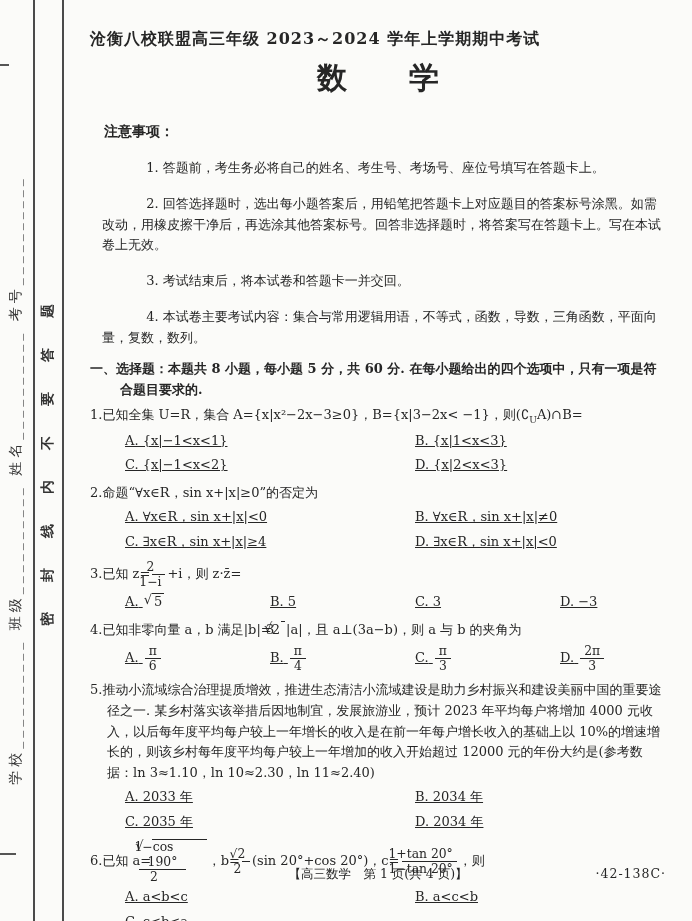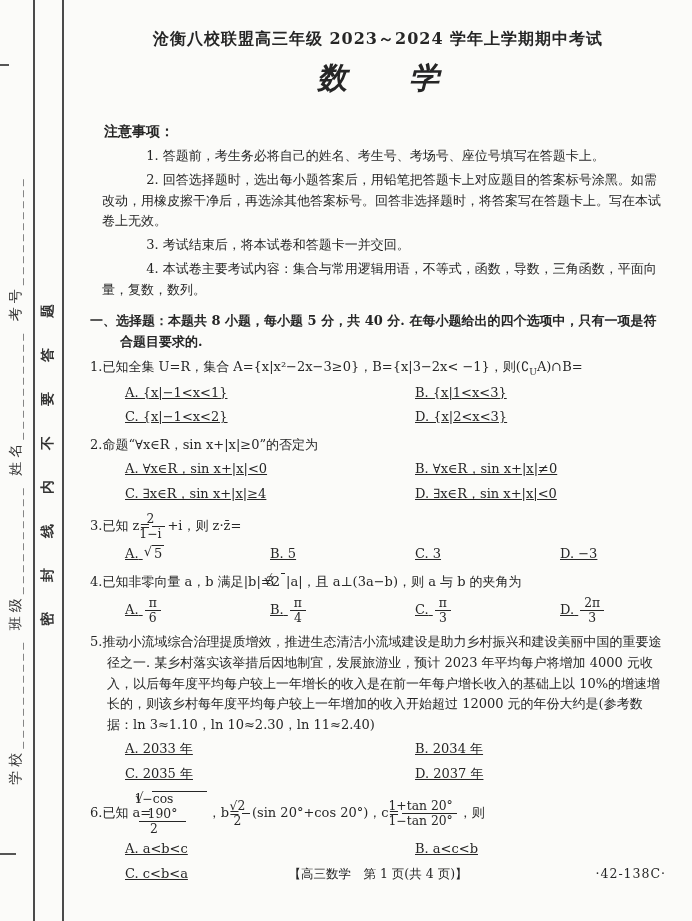--- a/index.html
+++ b/index.html
@@ -34,26 +34,26 @@
   }
   .fold{position:absolute;left:0;height:2px;background:#555;}
   #fold-top{top:64px;width:9px;}
   #fold-bottom{top:853px;width:16px;}
   
   #main{
     position:absolute;left:90px;right:26px;top:0;
     padding-top:26px;
     font-size:13px;line-height:1.6;
   }
-  #exam-title{margin:0;font-size:16px;font-weight:700;text-align:center;letter-spacing:1px;}
+  #exam-title{margin:0;font-size:16px;font-weight:700;text-align:left;letter-spacing:1px;}
   #subject-title{margin:2px 0 0;font-size:30px;font-weight:700;text-align:center;
-    letter-spacing:62px;padding-left:62px;font-style:italic;}
+    letter-spacing:62px;padding-left:62px;}
   #notice{margin-top:18px;}
   #notice-heading{margin:0 0 1px 14px;font-size:14px;font-weight:700;}
-  .notice-item{margin:4px 0 0 12px;text-indent:3.4em;line-height:1.56;}
+  .notice-item{margin:16px 0 0 12px;text-indent:3.4em;line-height:1.56;}
   #section-header{margin-top:11px;font-weight:700;padding-left:30px;text-indent:-30px;}
   .question{margin-top:5px;}
   .stem{padding-left:17px;text-indent:-17px;}
   .opts{display:grid;padding-left:35px;margin-top:1px;text-decoration:underline;}
   .cols2{grid-template-columns:290px 1fr;}
   .cols4{grid-template-columns:145px 145px 145px 1fr;}
   .opt{padding:2px 0;}
   
   .frac{display:inline-block;vertical-align:middle;text-align:center;line-height:1.15;font-size:.95em;margin:0 2px;}
   .frac .fn{display:block;padding:0 4px;border-bottom:1px solid #262626;}
@@ -85,21 +85,21 @@
     <h2 id="subject-title">数学</h2>
 
     <div id="notice">
       <h3 id="notice-heading">注意事项：</h3>
       <p class="notice-item">1. 答题前，考生务必将自己的姓名、考生号、考场号、座位号填写在答题卡上。</p>
       <p class="notice-item">2. 回答选择题时，选出每小题答案后，用铅笔把答题卡上对应题目的答案标号涂黑。如需改动，用橡皮擦干净后，再选涂其他答案标号。回答非选择题时，将答案写在答题卡上。写在本试卷上无效。</p>
       <p class="notice-item">3. 考试结束后，将本试卷和答题卡一并交回。</p>
       <p class="notice-item">4. 本试卷主要考试内容：集合与常用逻辑用语，不等式，函数，导数，三角函数，平面向量，复数，数列。</p>
     </div>
 
-    <div id="section-header">一、选择题：本题共 8 小题，每小题 5 分，共 40 分. 在每小题给出的四个选项中，只有一项是符合题目要求的.</div>
+    <div id="section-header">一、选择题：本题共 8 小题，每小题 5 分，共 60 分. 在每小题给出的四个选项中，只有一项是符合题目要求的.</div>
 
     <div class="question">
       <div class="stem"><span>1.</span><span>已知全集 U=R，集合 A={x|x²−2x−3≥0}，B={x|3−2x&lt; −1}，则(∁</span><sub class="csub">U</sub><span>A)∩B=</span></div>
       <div class="opts cols2">
         <div class="opt">A. {x|−1&lt;x&lt;1}</div>
         <div class="opt">B. {x|1&lt;x&lt;3}</div>
         <div class="opt">C. {x|−1&lt;x&lt;2}</div>
         <div class="opt">D. {x|2&lt;x&lt;3}</div>
       </div>
     </div>
@@ -139,21 +139,21 @@
         <div class="opt"><span>D.</span> <span class="frac"><span class="fn">2π</span><span class="fd">3</span></span></div>
       </div>
     </div>
 
     <div class="question">
       <div class="stem"><span>5.</span><span>推动小流域综合治理提质增效，推进生态清洁小流域建设是助力乡村振兴和建设美丽中国的重要途径之一. 某乡村落实该举措后因地制宜，发展旅游业，预计 2023 年平均每户将增加 4000 元收入，以后每年度平均每户较上一年增长的收入是在前一年每户增长收入的基础上以 10%的增速增长的，则该乡村每年度平均每户较上一年增加的收入开始超过 12000 元的年份大约是(参考数据：ln 3≈1.10，ln 10≈2.30，ln 11≈2.40)</span></div>
       <div class="opts cols2">
         <div class="opt">A. 2033 年</div>
         <div class="opt">B. 2034 年</div>
         <div class="opt">C. 2035 年</div>
-        <div class="opt">D. 2037 年</div>
+        <div class="opt">D. 2034 年</div>
       </div>
     </div>
 
     <div class="question">
       <div class="stem"><span>6.</span><span>已知 a=</span><span class="sqrt">
             <span class="rad">√</span>
             <span class="radicand"><span class="frac"><span class="fn">1−cos 190°</span><span class="fd">2</span></span></span>
           </span><span>，b=</span><span class="frac"><span class="fn">√2</span><span class="fd">2</span></span><span>(sin 20°+cos 20°)，c=</span><span class="frac"><span class="fn">1+tan 20°</span><span class="fd">1−tan 20°</span></span><span>，则</span></div>
       <div class="opts cols2">
         <div class="opt">A. a&lt;b&lt;c</div>

